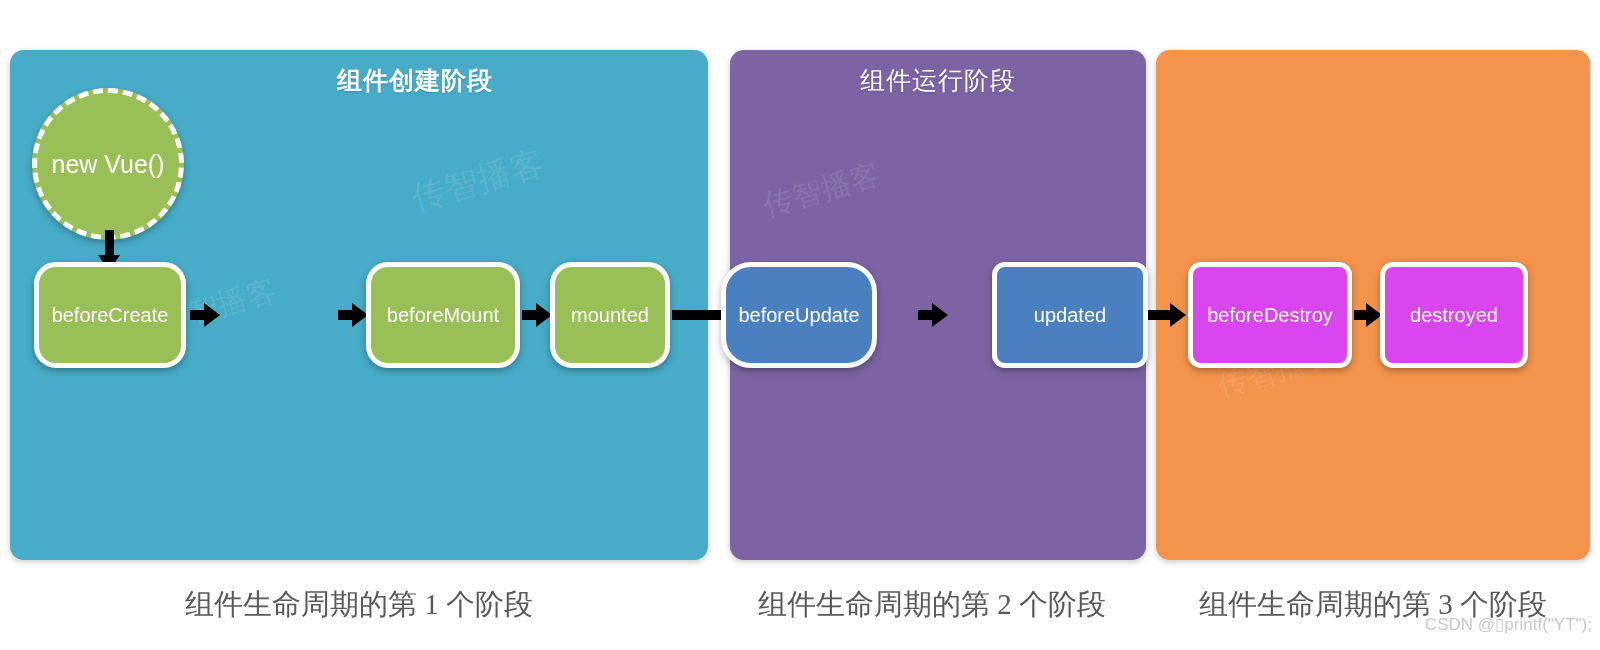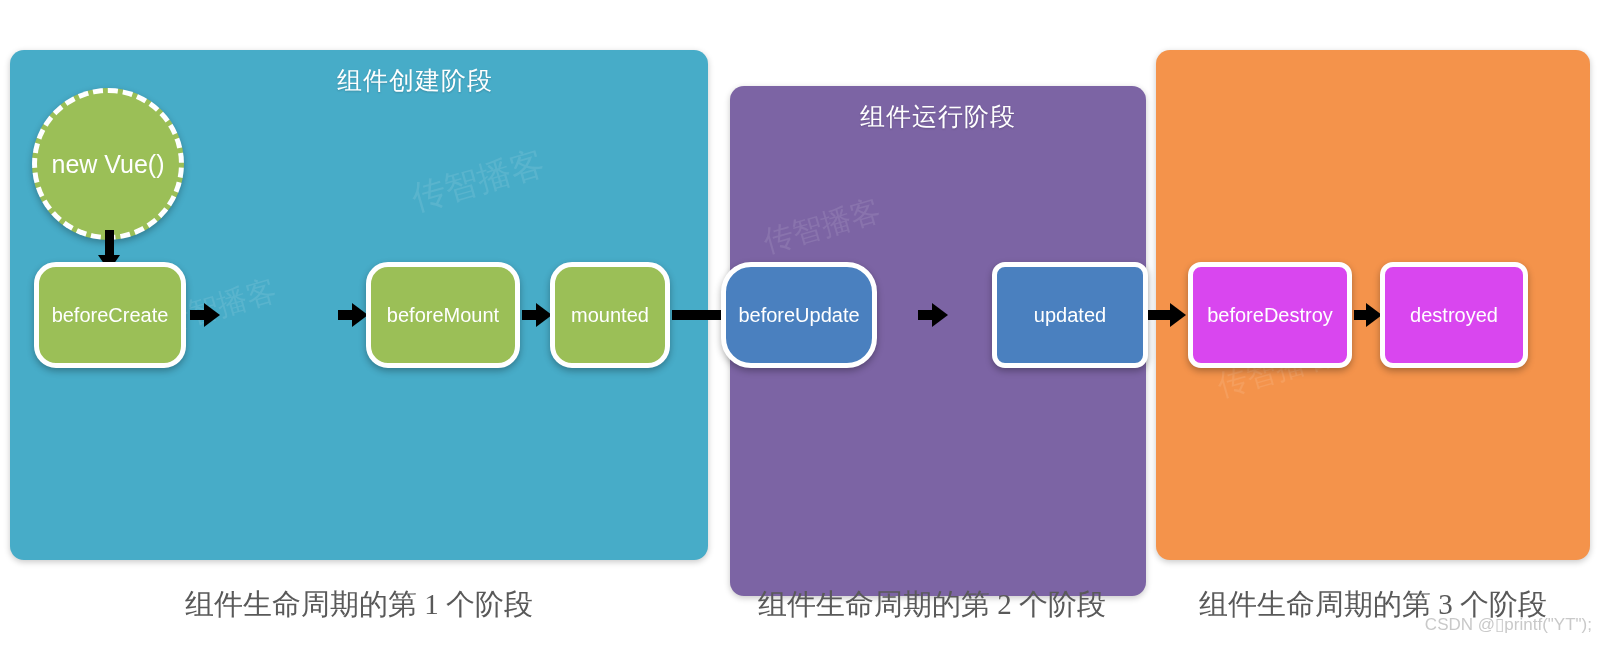--- a/index.html
+++ b/index.html
@@ -36,24 +36,24 @@
     left: 0;
     right: 0;
     text-align: center;
     color: #ffffff;
     font-size: 25px;
     letter-spacing: 1px;
     font-family: "DejaVu Sans", "Liberation Sans", sans-serif;
     text-shadow: 0 1px 2px rgba(0,0,0,0.18);
   }
   #panel-create  { left: 10px;   width: 698px; background: #47ACC8; }
-  #panel-run     { left: 730px;  width: 416px; background: #7C64A4; margin-top: 36px; }
+  #panel-run     { left: 730px;  width: 416px; background: #7C64A4; }
   #panel-destroy { left: 1156px; width: 434px; background: #F4934B; }
 
-  #panel-create .panel-title  { left: 112px; }
+  #panel-create .panel-title  { left: 112px; font-weight: bold; }
   #panel-destroy .panel-title { left: -10px; }
 
   
   .wm {
     position: absolute;
     color: rgba(255,255,255,0.10);
     font-size: 34px;
     white-space: nowrap;
     pointer-events: none;
     font-family: "DejaVu Sans", sans-serif;

